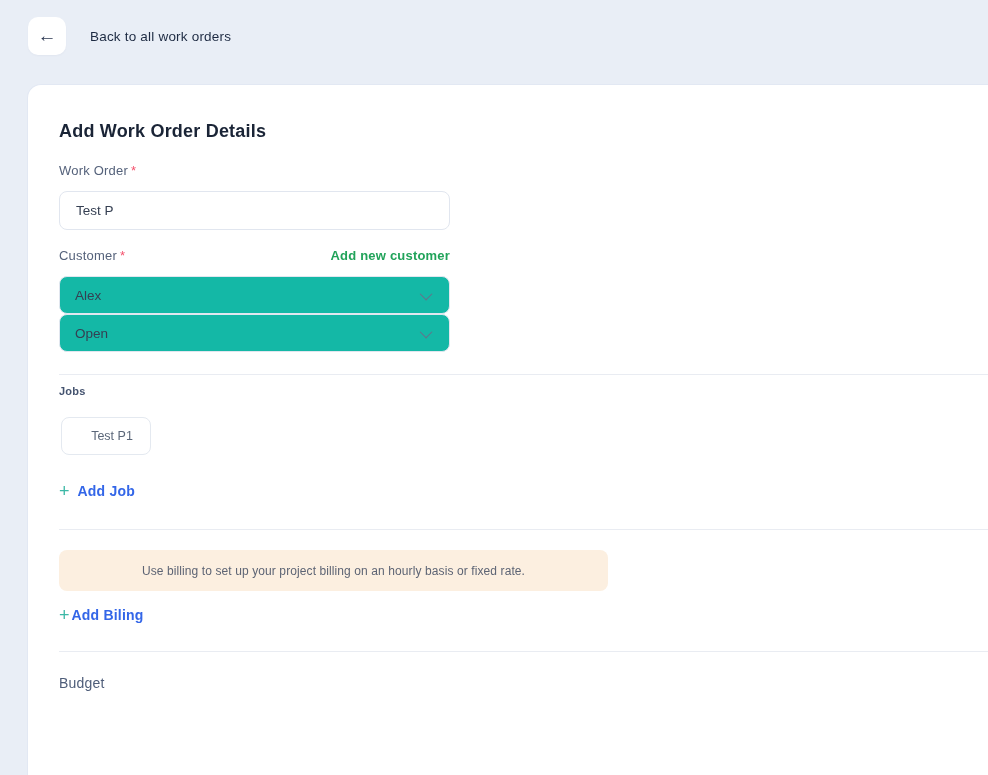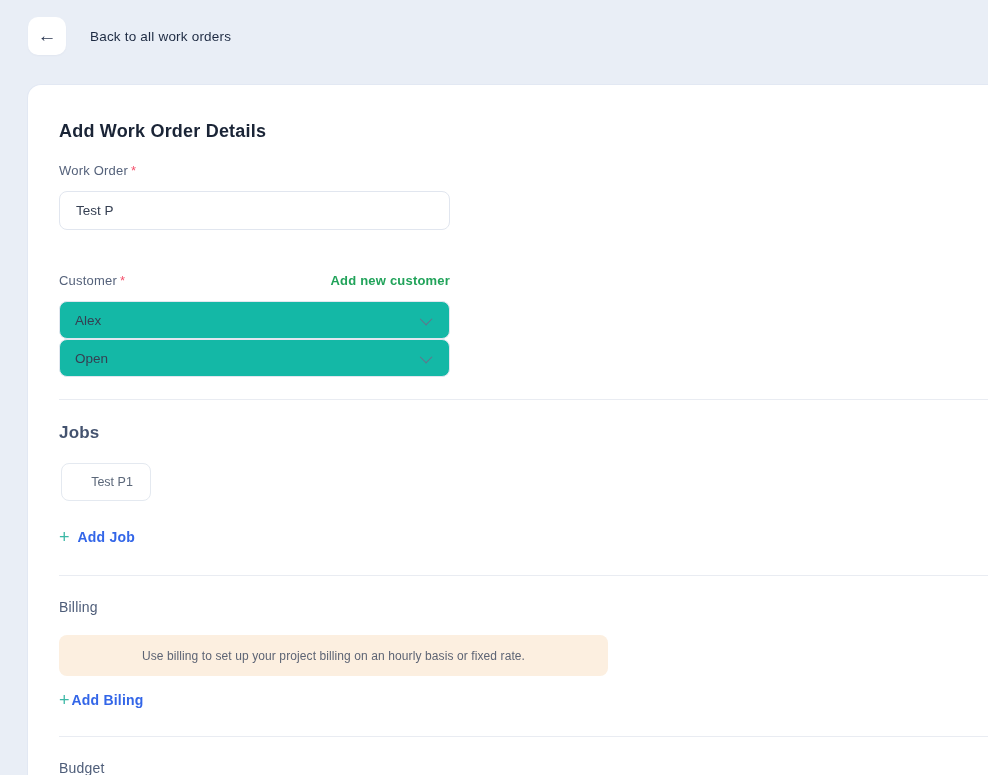--- a/index.html
+++ b/index.html
@@ -89,21 +89,20 @@
     margin-bottom: 13px;
   }
   .label-row .field-label { margin-bottom: 0; }
   .add-customer-link {
     font-size: 13px;
     font-weight: 700;
     color: #21a35a;
     text-decoration: none;
     cursor: pointer;
     letter-spacing: 0.2px;
-    margin-top: 25px;
   }
 
   .select-box {
     width: 391px;
     height: 38px;
     border: 1px solid #e1e6ef;
     border-radius: 8px;
     padding: 0 15px;
     display: flex;
     align-items: center;
@@ -123,25 +122,25 @@
 
   .divider {
     border: none;
     border-top: 1px solid #e9ecf2;
     margin-top: 22px;
     margin-right: 0;
     width: 930px;
   }
 
   .section-title {
-    font-size: 17px;
+    font-size: 11px;
     font-weight: 700;
     color: #44536f;
     letter-spacing: 0.2px;
-    margin-top: 23px;
+    margin-top: 10px;
   }
   .section-title-light {
     font-size: 14px;
     font-weight: 400;
     color: #4e5d79;
     letter-spacing: 0.2px;
     margin-top: 23px;
   }
 
   .job-chip {
@@ -238,21 +237,20 @@
   <div class="section-title">Jobs</div>
   <button class="job-chip">Test P1</button>
 
   <div class="add-link gap8">
     <span class="plus-icon">+</span>
     <span class="add-link-label">Add Job</span>
   </div>
 
   <hr class="divider" style="margin-top:29px">
 
-  <div class="section-title-light">Billing</div>
   <div class="billing-notice">Use billing to set up your project billing on an hourly basis or fixed rate.</div>
 
   <div class="add-link gap2" style="margin-top:15px">
     <span class="plus-icon">+</span>
     <span class="add-link-label">Add Biling</span>
   </div>
 
   <hr class="divider" style="margin-top:27px">
 
   <div class="section-title-light">Budget</div>

